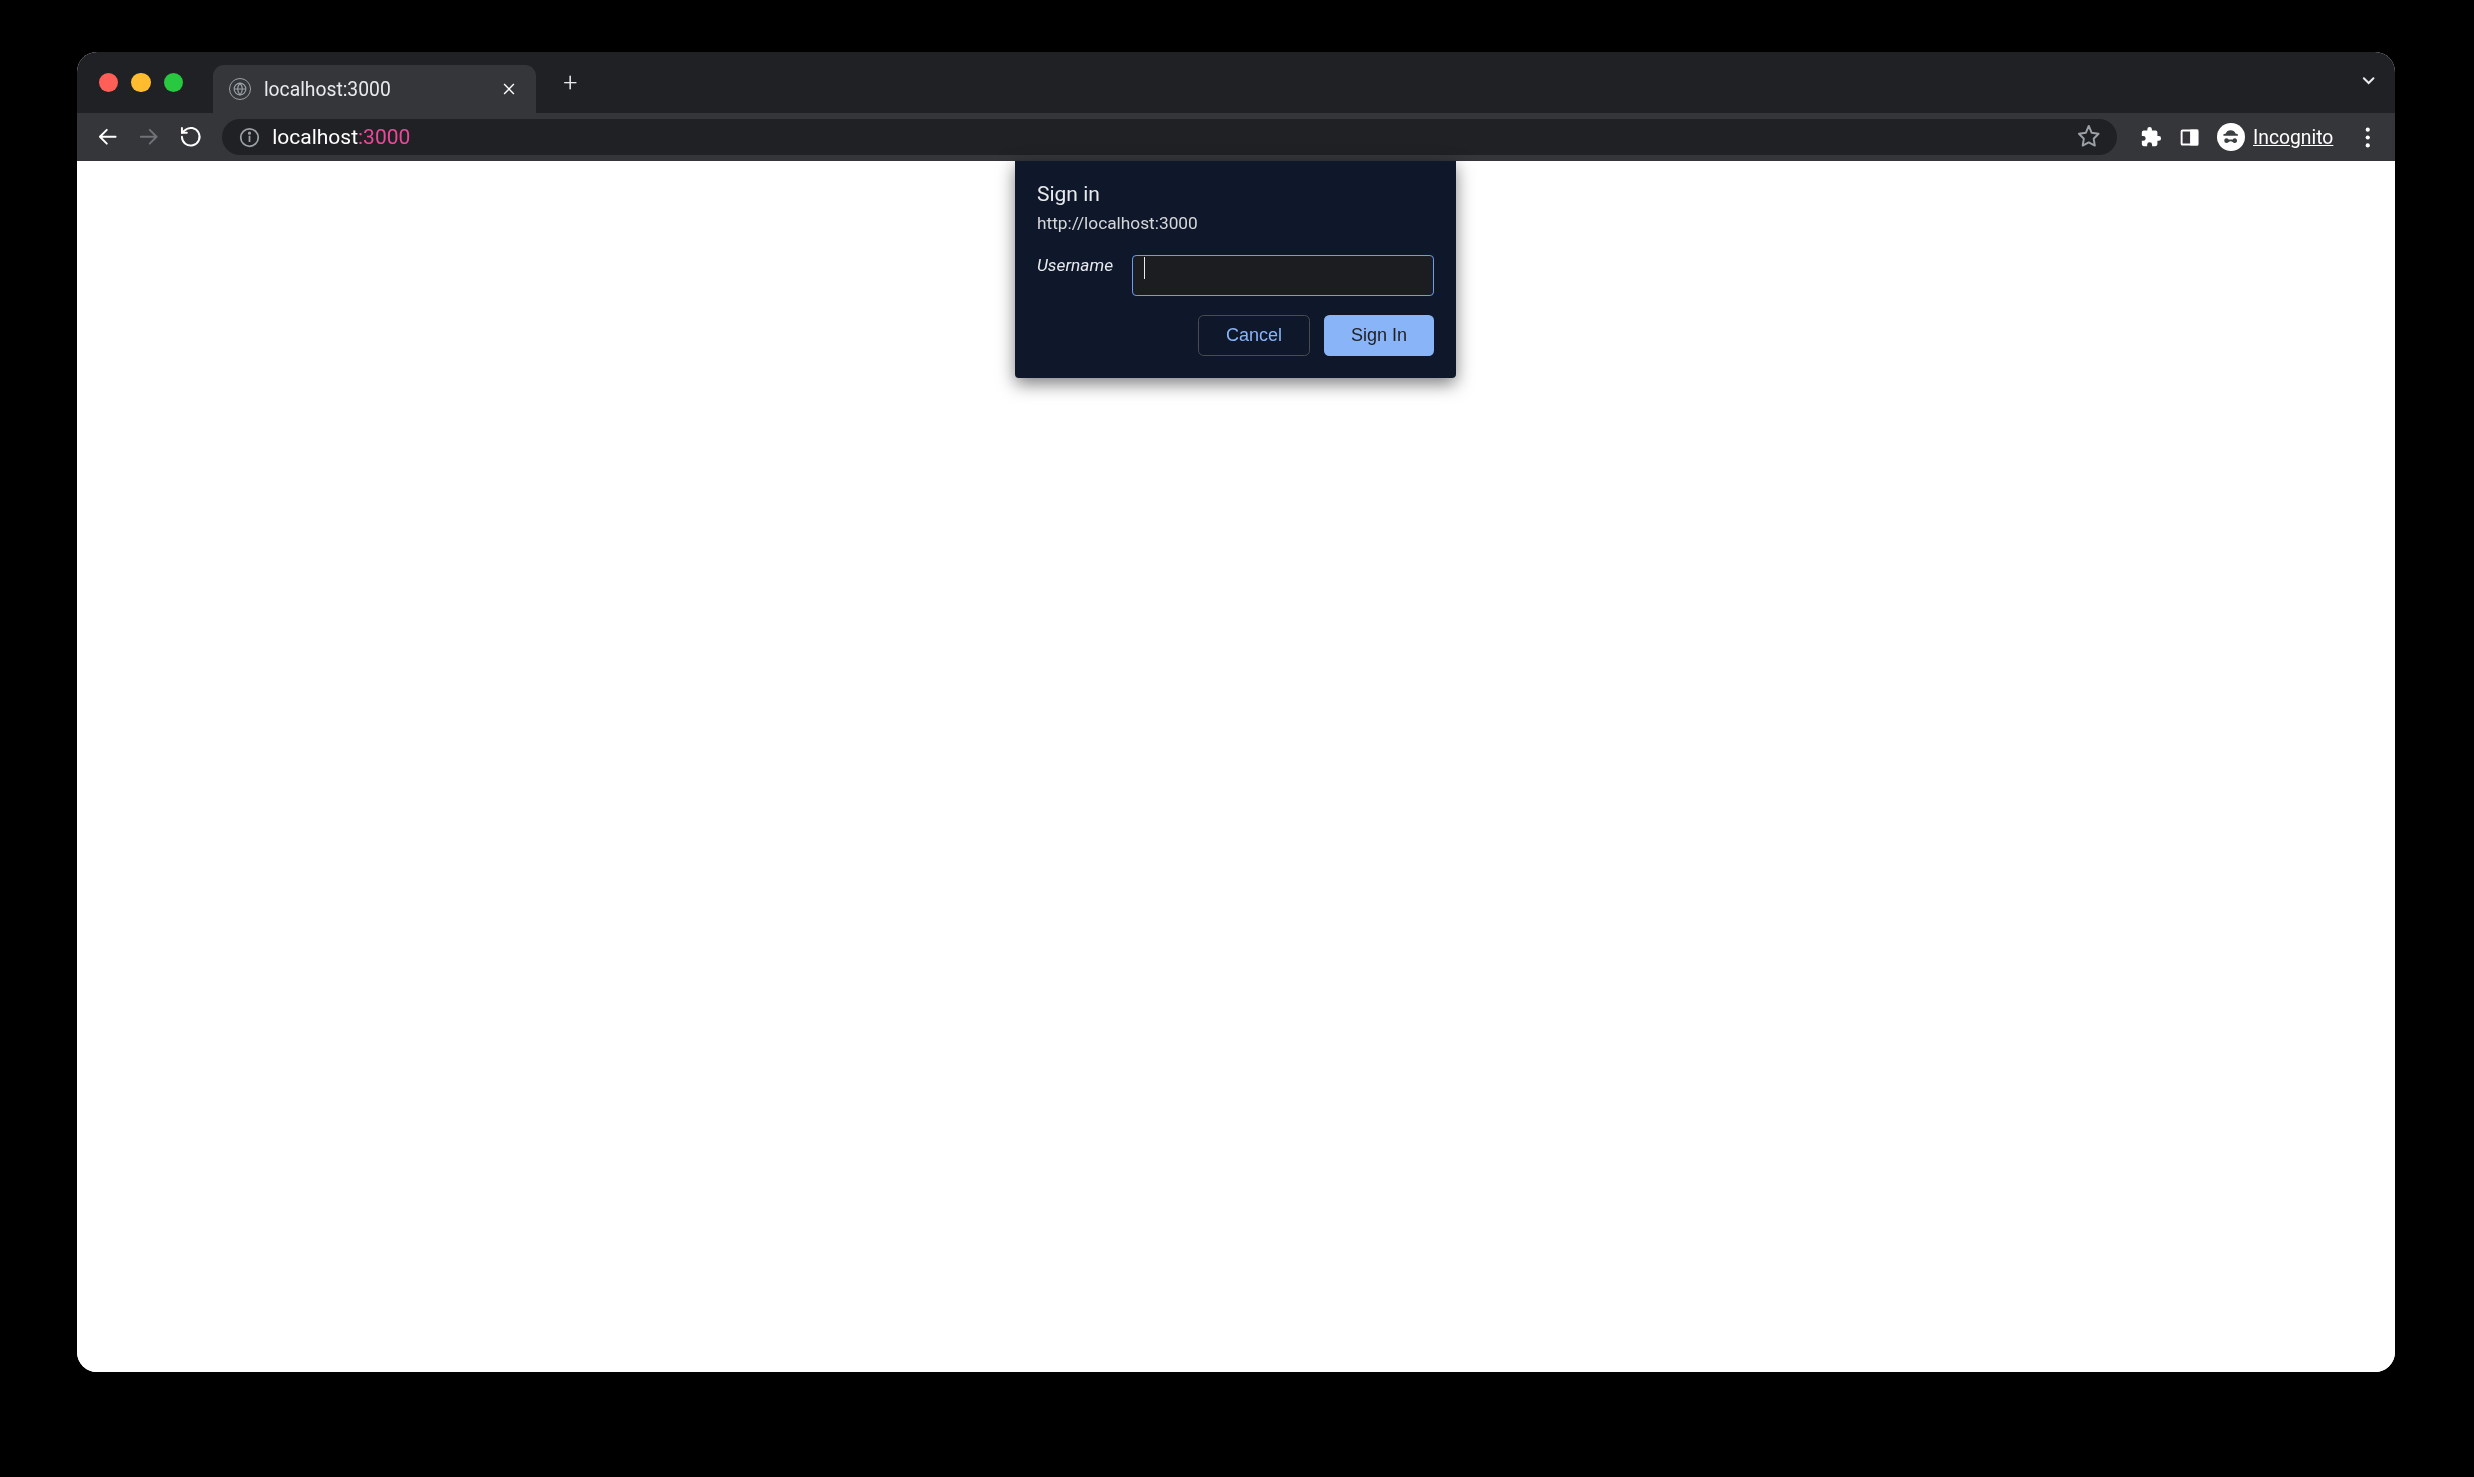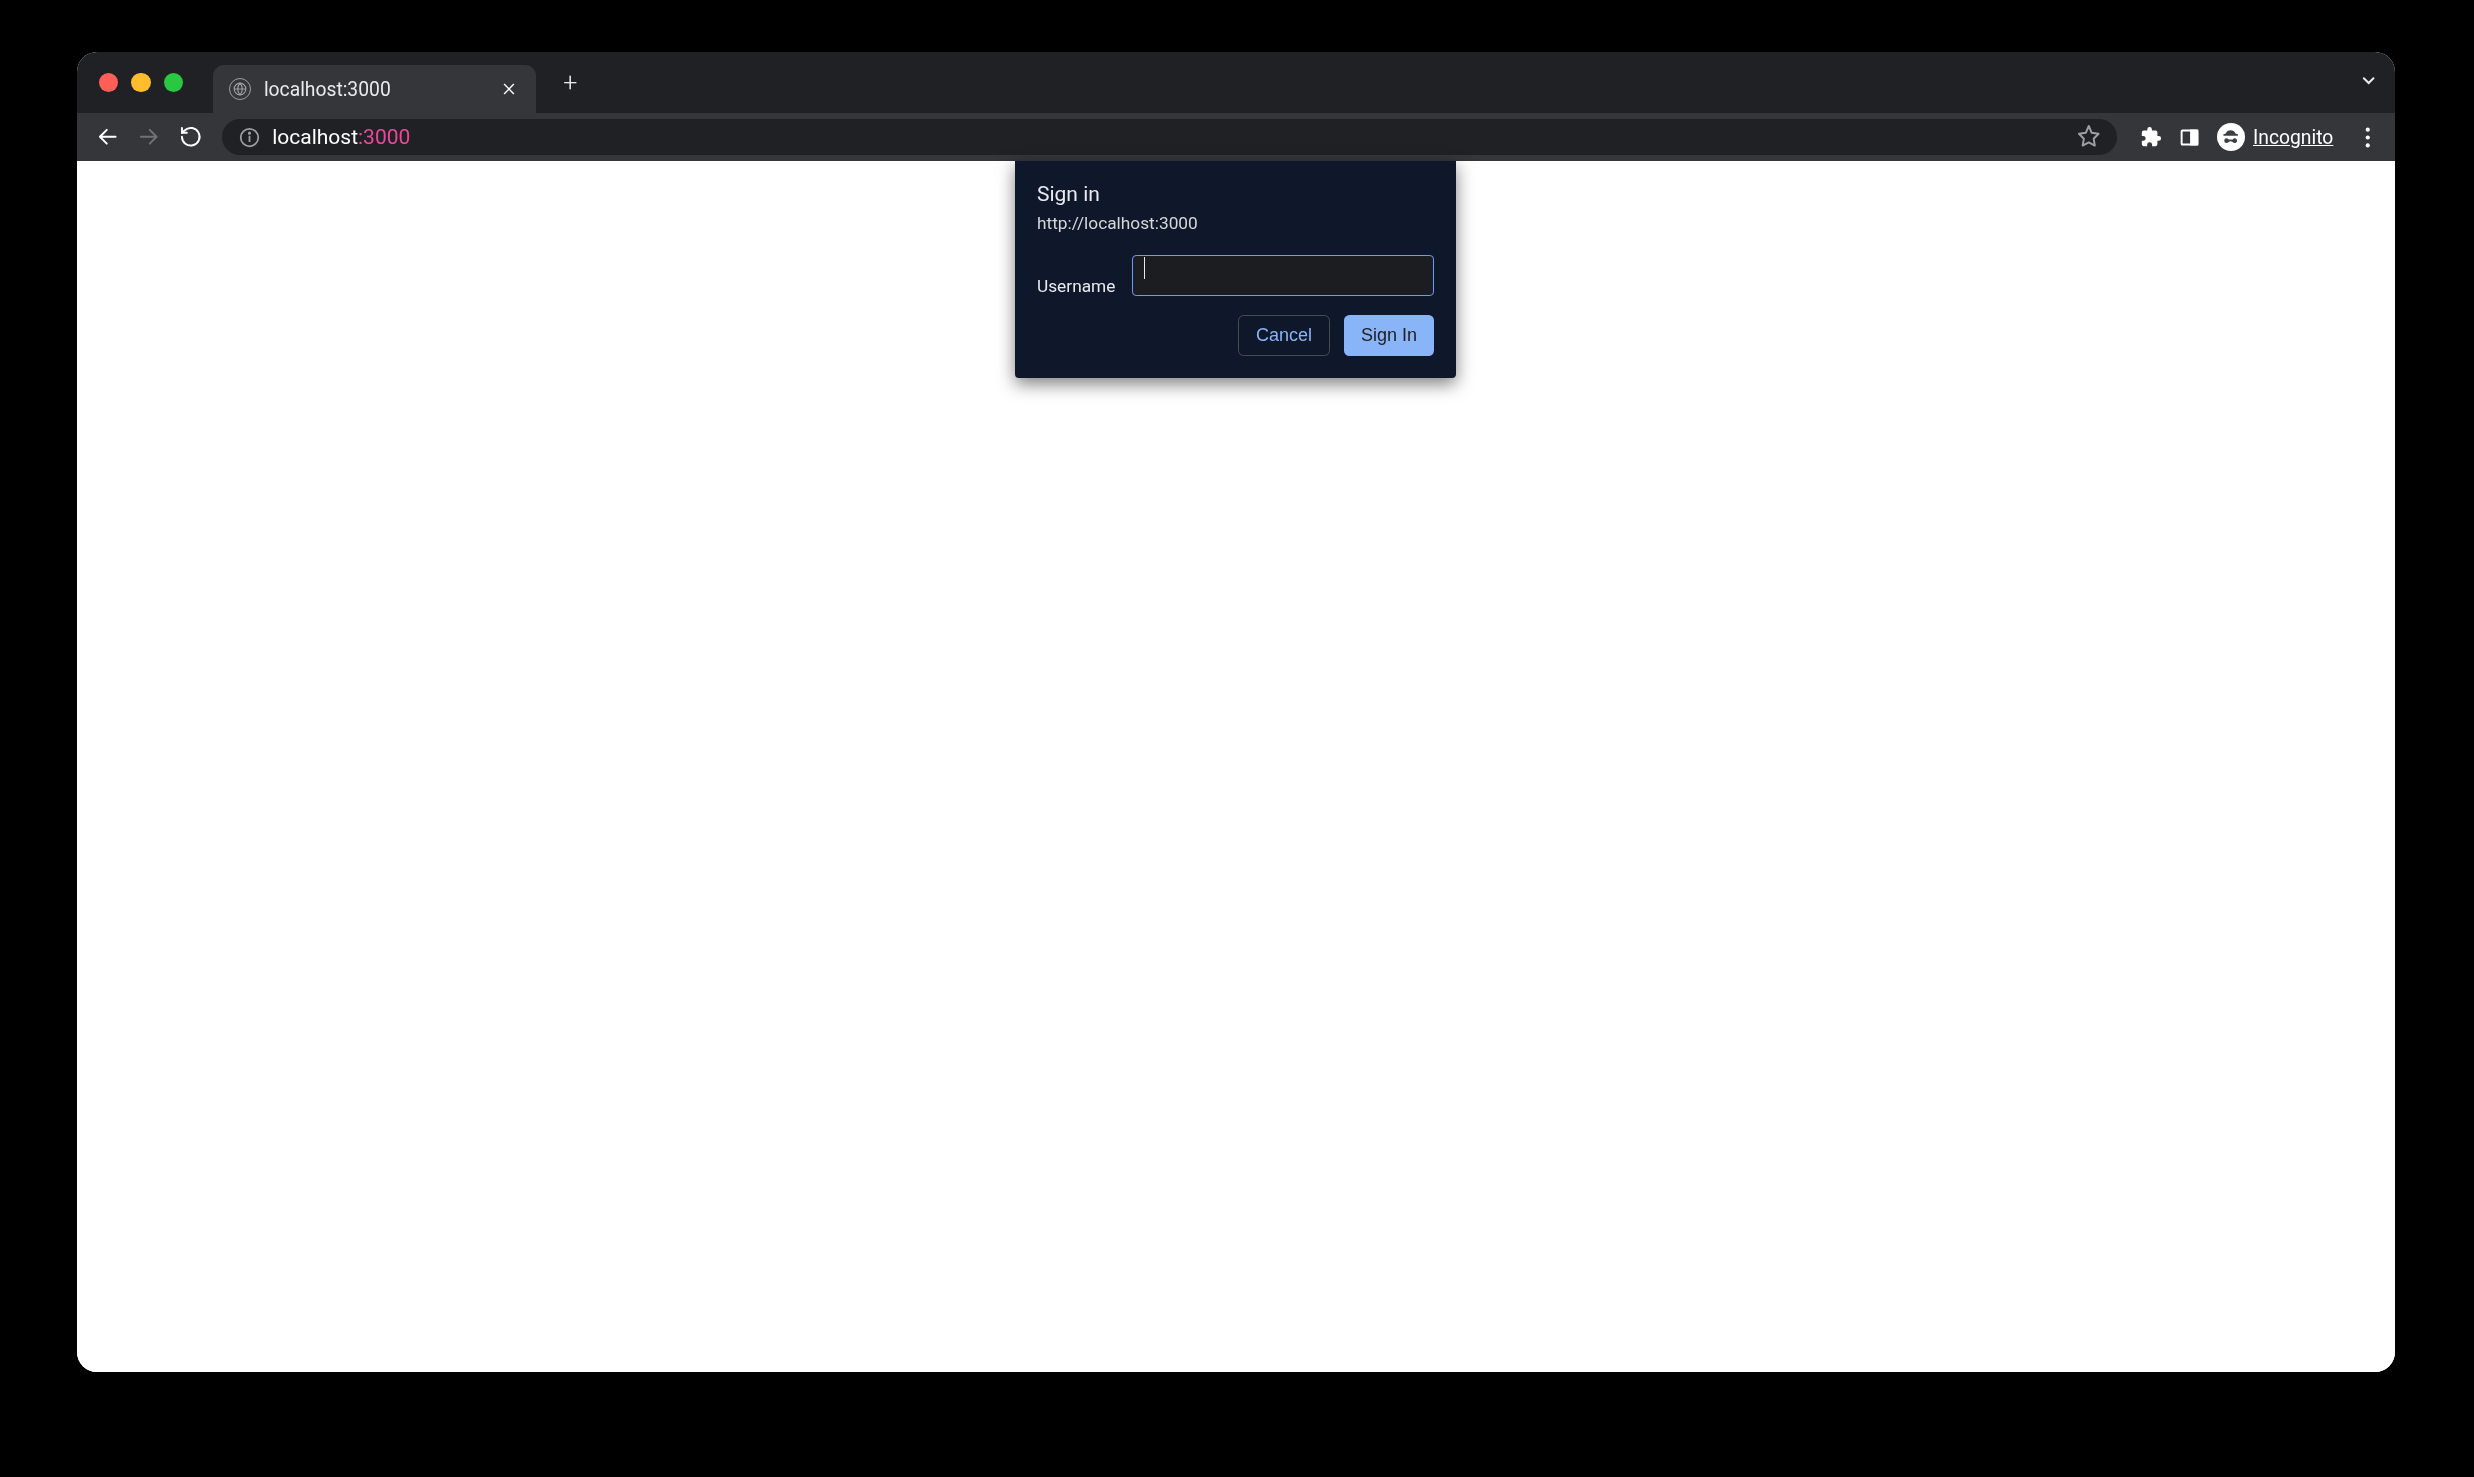--- a/index.html
+++ b/index.html
@@ -211,22 +211,23 @@
       margin-bottom: 7px;
       color: #e8eaed;
     }
     .dialog-origin {
       font-size: 17.3px;
       color: #d6d7d9;
       margin-bottom: 22px;
     }
     .form-row {
       display: flex;
-      align-items: flex-end;
+      align-items: flex-start;
       margin-bottom: 15px;
+      font-style: italic;
     }
     .form-label {
       width: 95px;
       font-size: 17.3px;
       color: #e8eaed;
     }
     .form-input {
       flex: 1;
       height: 41px;
       background: #1f2023;
@@ -252,21 +253,21 @@
     }
     @keyframes blink { 50% { opacity: 0; } }
     .dialog-actions {
       display: flex;
       justify-content: flex-end;
       gap: 14px;
       margin-top: 19.3px;
     }
     .btn {
       height: 41px;
-      padding: 0 17px;
+      padding: 0 27px;
       border-radius: 5.5px;
       font-size: 18px;
       display: flex;
       align-items: center;
       justify-content: center;
       cursor: pointer;
       border: none;
     }
     .btn-cancel {
       background: transparent;

